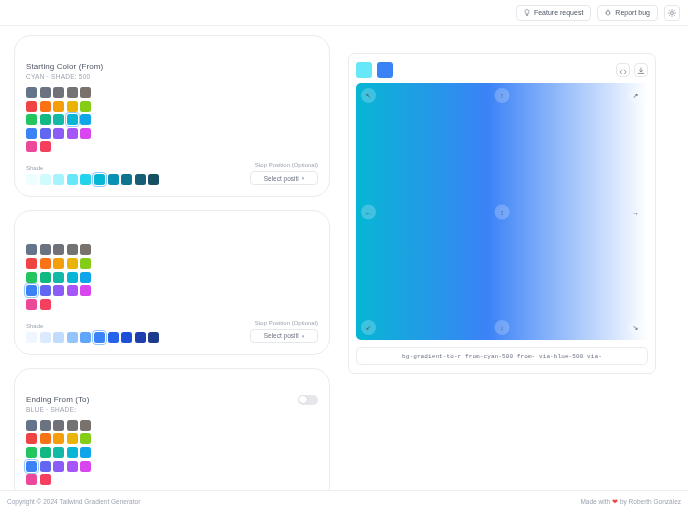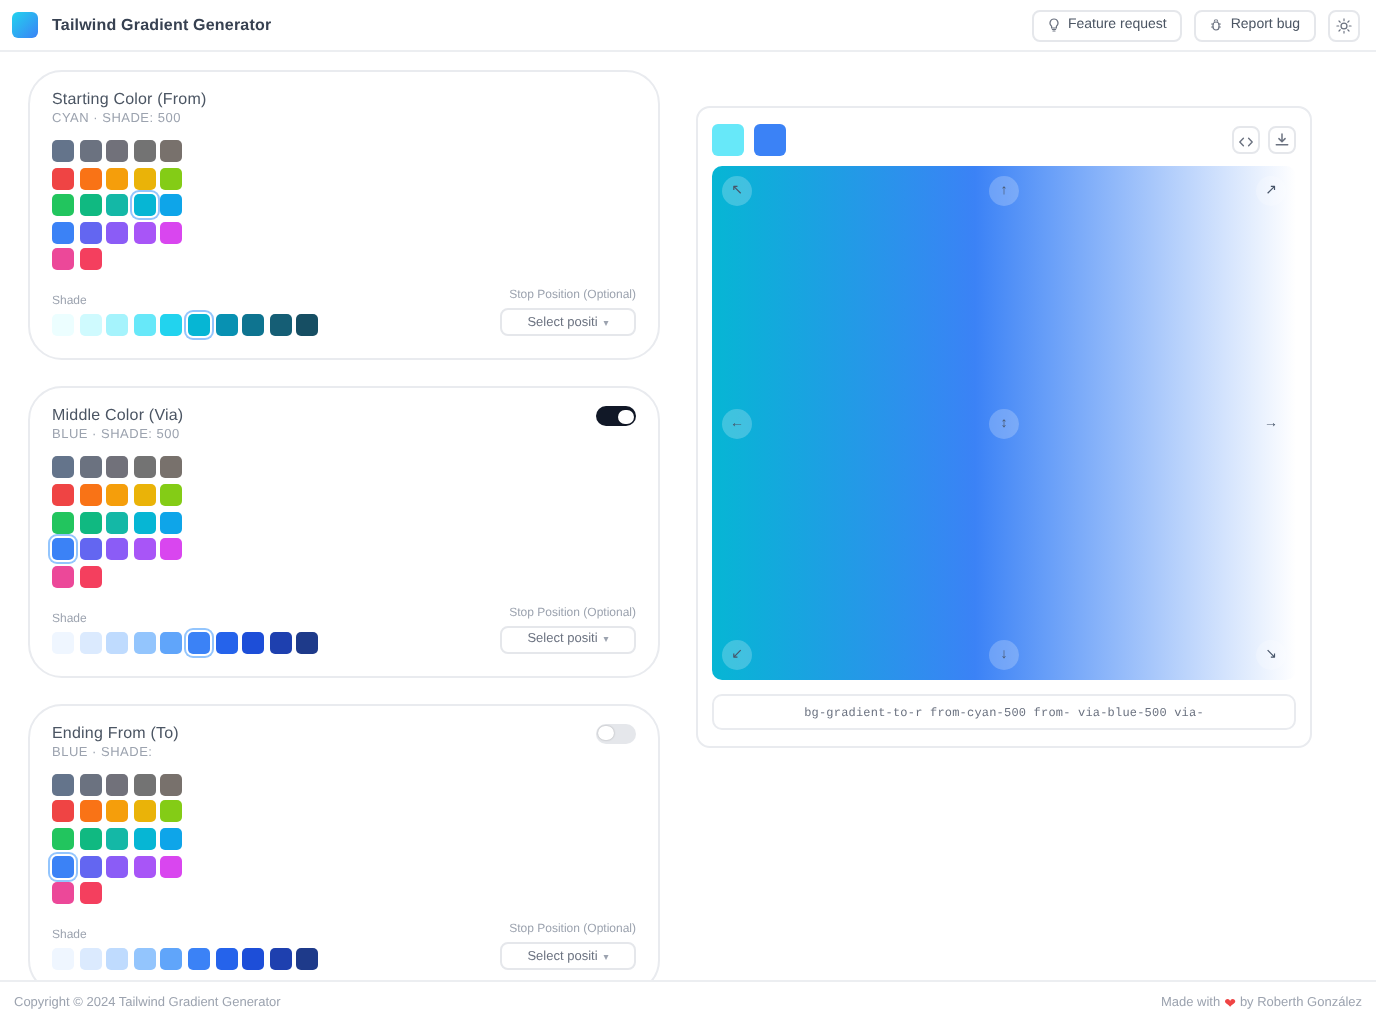--- a/index.html
+++ b/index.html
@@ -45,21 +45,21 @@
   }
   #left-col {
     width: 316px; flex: none;
     display: flex; flex-direction: column; gap: 13px;
   }
   #right-col { flex: 1; padding-left: 18px; padding-top: 18px; }
 
   
   .card {
     border: 1px solid #e9ebef; border-radius: 17px;
-    background: #fff; padding: 9px 11px 11px 11px;
+    background: #fff; padding: 26px 11px 11px 11px;
     position: relative;
   }
   .card-head { display: flex; align-items: flex-start; }
   .card-title { font-size: 8px; color: #4b5563; letter-spacing: .1px; }
   .card-sub { font-size: 6.5px; color: #9ca3af; margin-top: 2px; letter-spacing: .25px; }
   .toggle {
     margin-left: auto; width: 20px; height: 10px; border-radius: 999px;
     background: #e5e7eb; position: relative; flex: none;
   }
   .toggle.on { background: #111827; }
@@ -143,24 +143,20 @@
     display: flex; align-items: center; padding: 0 7px;
     font-size: 6.5px; color: #9ca3af; background: #fff;
   }
   #footer-right { margin-left: auto; display: flex; align-items: center; gap: 2px; }
   .heart { color: #ef4444; font-size: 7px; }
 </style>
 </head>
 <body>
 
 <div id="header">
-  <div id="brand">
-    <div class="brand-logo"></div>
-    <span class="brand-title">Tailwind Gradient Generator</span>
-  </div>
   <div id="header-actions">
     <div class="hbtn">
       <span>
         <svg width="6" height="7" viewBox="0 0 12 14">
             <path d="M6 1a4 4 0 0 0-2.4 7.2V10h4.8V8.2A4 4 0 0 0 6 1z" fill="none" stroke="#6b7280" stroke-width="1.2"></path>
             <path d="M4.4 11.5h3.2M5 13h2" stroke="#6b7280" stroke-width="1.2" stroke-linecap="round"></path>
           </svg>
       </span>
       <span>Feature request</span>
     </div>
@@ -238,29 +234,20 @@
           <div class="stop-block">
             <div class="stop-label">Stop Position (Optional)</div>
             <div class="stop-select">
               <span>Select positi</span>
               <span class="chev">▾</span>
             </div>
           </div>
         </div>
       </div>
       <div class="card">
-        <div class="card-head">
-          <div>
-            <div class="card-title">Middle Color (Via)</div>
-            <div class="card-sub">BLUE · SHADE: 500</div>
-          </div>
-          <div class="toggle on">
-            <div class="knob"></div>
-          </div>
-        </div>
         <div class="family-grid">
           <div class="sw" style="background: rgb(100, 116, 139);"></div>
           <div class="sw" style="background: rgb(107, 114, 128);"></div>
           <div class="sw" style="background: rgb(113, 113, 122);"></div>
           <div class="sw" style="background: rgb(115, 115, 115);"></div>
           <div class="sw" style="background: rgb(120, 113, 108);"></div>
           <div class="sw" style="background: rgb(239, 68, 68);"></div>
           <div class="sw" style="background: rgb(249, 115, 22);"></div>
           <div class="sw" style="background: rgb(245, 158, 11);"></div>
           <div class="sw" style="background: rgb(234, 179, 8);"></div>

